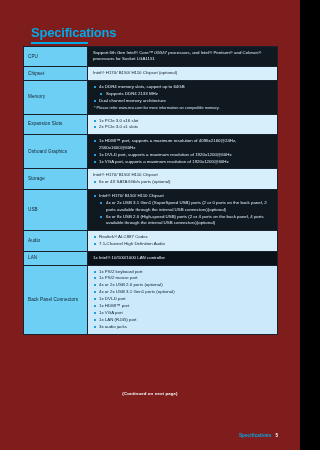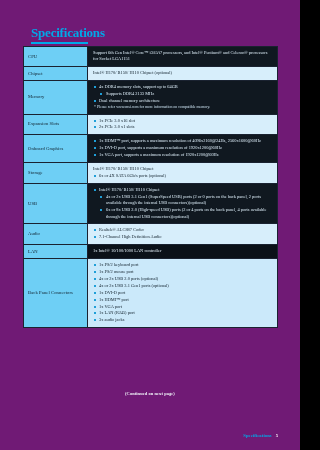--- a/index.html
+++ b/index.html
@@ -8,23 +8,22 @@
     width: 300px;
     height: 450px;
     background: #000000;
     font-family: "Liberation Sans", sans-serif;
     overflow: hidden;
   }
   .page {
     position: relative;
     width: 300px;
     height: 450px;
-    background: #701a75;
+    background: #7f1d1d;
     box-sizing: border-box;
-    font-family: Liberation Serif, serif;
   }
   .title {
     position: absolute;
     left: 31px;
     top: 26px;
     font-size: 13px;
     font-weight: bold;
     color: #00a9e8;
     letter-spacing: -0.2px;
     line-height: 14px;

